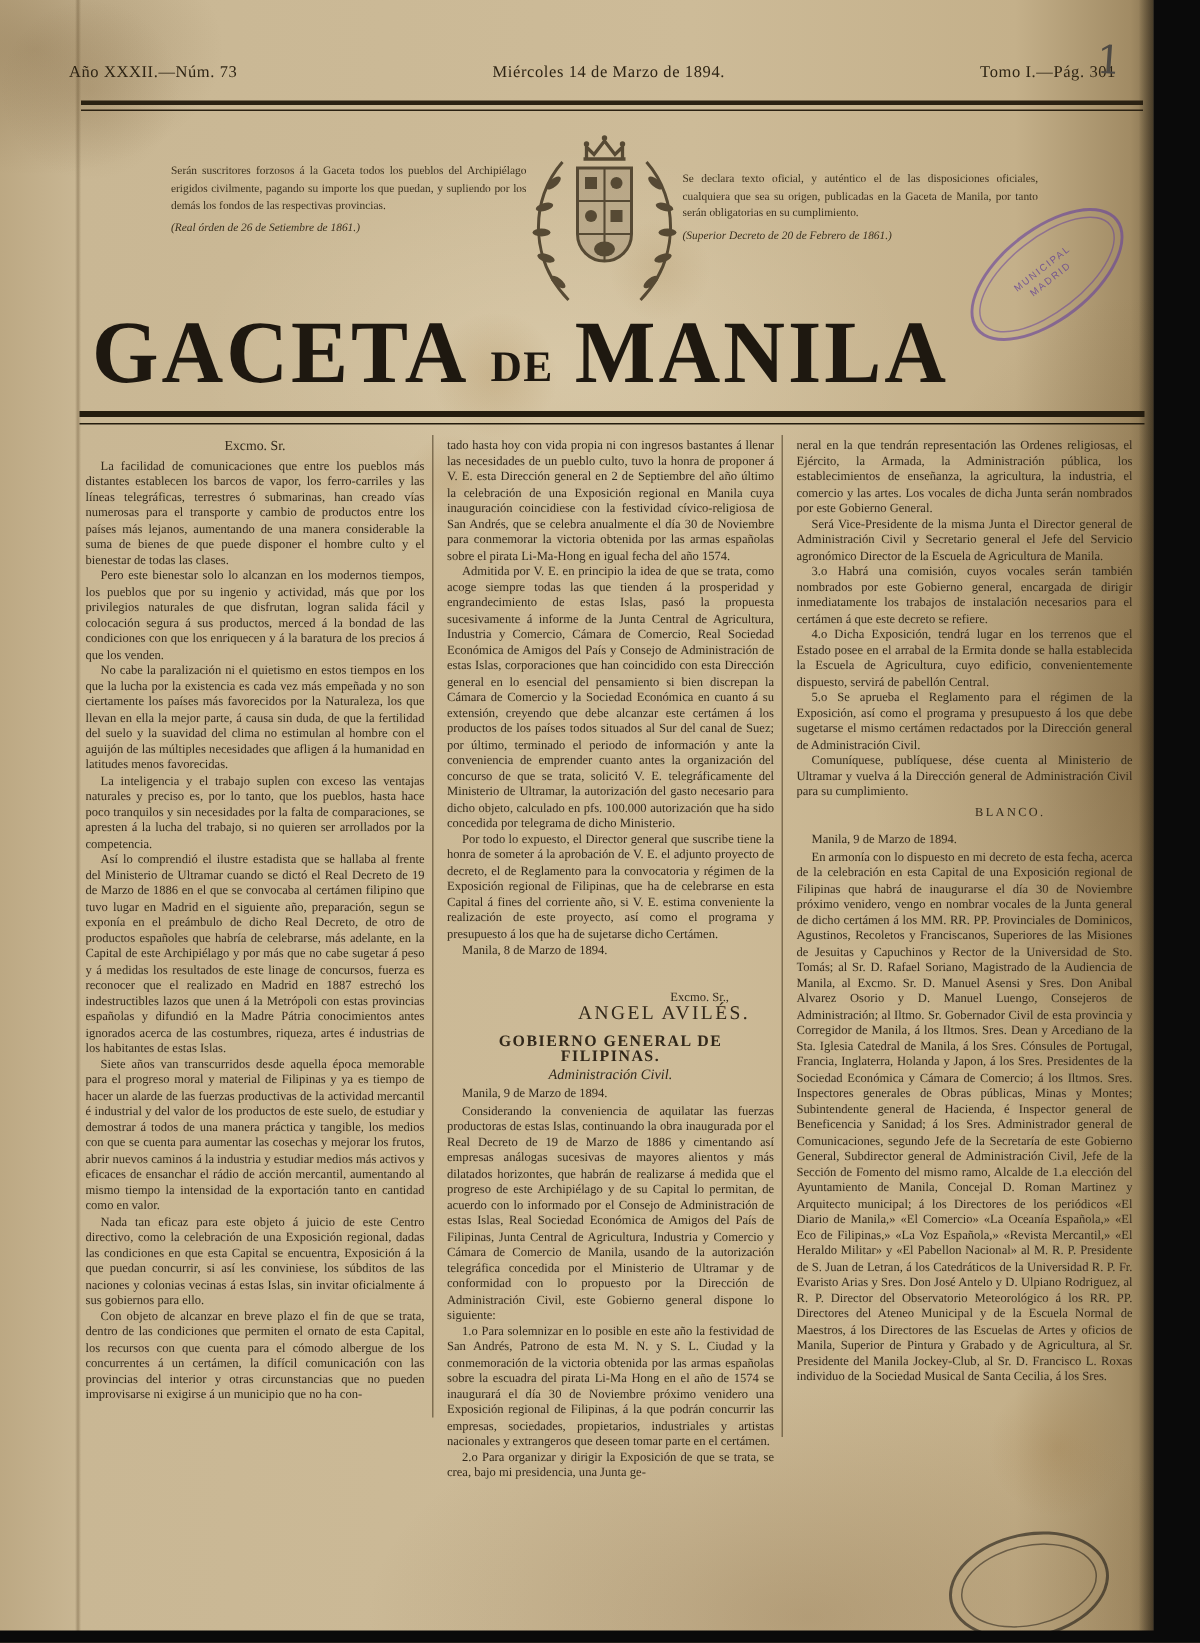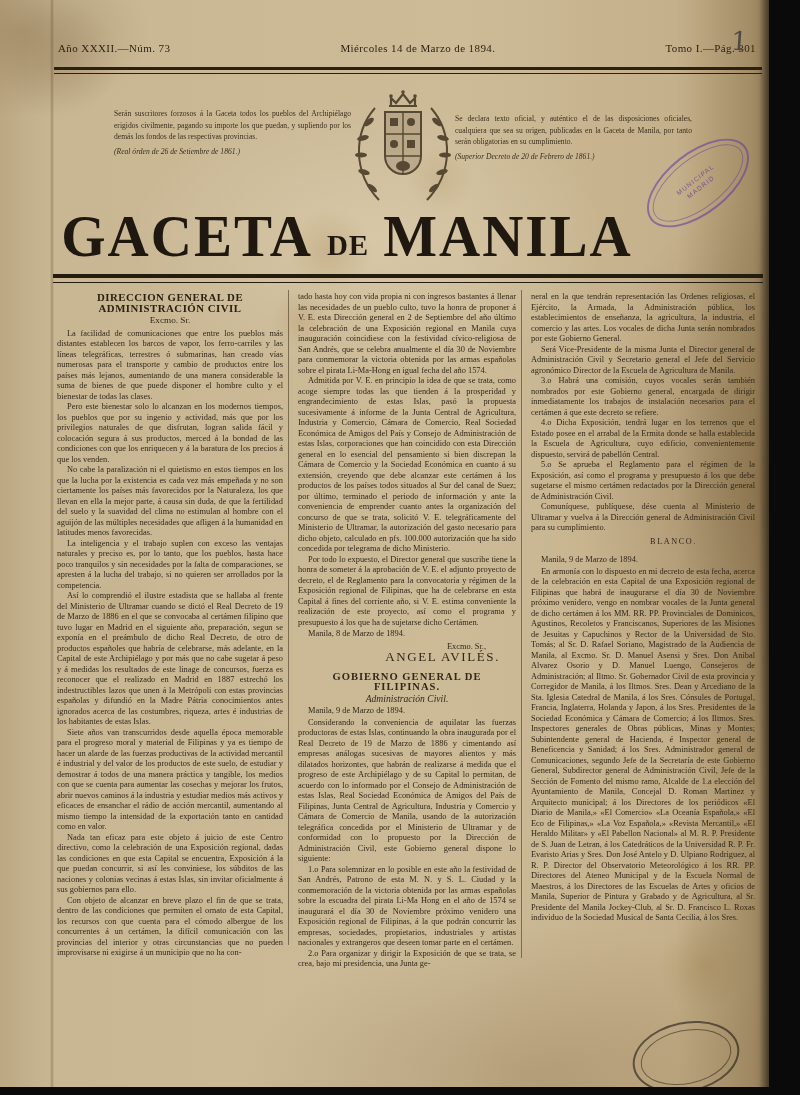--- a/index.html
+++ b/index.html
@@ -21,21 +21,21 @@
       radial-gradient(circle at 440px 180px, rgba(150,115,60,.15), transparent 34px),
       radial-gradient(circle at 60px 60px, rgba(120,92,52,.18), transparent 60px);}
   #fold{position:absolute;left:50px;top:0;width:4px;height:1089px;pointer-events:none;
       background:linear-gradient(90deg,transparent,rgba(90,70,40,.35),transparent);}
   .edge-right{position:absolute;right:0;top:0;width:31px;height:1095px;background:#0a0a0a;}
   .edge-right-soft{position:absolute;right:31px;top:0;width:10px;height:1095px;
       background:linear-gradient(90deg,transparent,rgba(20,15,8,.55));}
   .edge-bottom{position:absolute;left:0;bottom:0;width:800px;height:8px;background:#0a0a0a;}
 
   
-  .hdr{position:absolute;left:58px;top:42px;width:698px;display:flex;justify-content:space-between;
+  .hdr{position:absolute;left:46px;top:42px;width:698px;display:flex;justify-content:space-between;
        font-size:11px;letter-spacing:.4px;color:#2e2414;}
   .hdr-rule{position:absolute;left:54px;top:67px;width:708px;height:3px;
        border-top:3px solid #2a2112;border-bottom:1px solid #2a2112;}
   .hand-number{position:absolute;left:731px;top:26px;font-size:26px;color:#4e4a44;
        transform:rotate(4deg);font-family:"DejaVu Serif",serif;}
 
   
   .notice{position:absolute;width:237px;font-size:7.6px;line-height:1.52;text-align:justify;color:#3a2f1d;}
   .notice .cit{font-style:italic;margin-top:3px;}
   #notice-left{left:114px;top:108px;}
@@ -69,21 +69,21 @@
       text-align:justify;color:#32281a;}
   #col1{left:57px;width:226px;}
   #col2{left:298px;width:218px;}
   #col3{left:531px;width:224px;}
   .para-list p{margin:0;text-indent:10px;}
   #col2 .para-list.cont p:first-child,#col3 .para-list.cont p:first-child{text-indent:0;}
   .col-heading{font-size:10.8px;text-align:center;letter-spacing:.5px;font-weight:600;
       margin:0 0 2px 0;color:#2b2112;}
   .col-sub{font-size:9.2px;text-align:center;margin:0 0 3px 0;}
   .dateline{margin:1px 0;text-indent:10px;}
-  .sig-role{text-align:right;padding-right:30px;margin-top:2px;}
+  .sig-role{text-align:right;padding-right:30px;margin-top:20px;}
   .sig-name{text-align:right;padding-right:16px;letter-spacing:1.6px;font-size:13px;margin-bottom:6px;}
   .sec-heading{font-size:10.6px;text-align:center;letter-spacing:1px;font-weight:600;margin:9px 0 0 0;}
   .sec-sub{font-style:italic;text-align:center;font-size:9.6px;margin:1px 0 2px 0;}
   .sig-blanco{text-align:right;padding-right:58px;letter-spacing:1.6px;font-size:8.2px;margin:3px 0 8px 0;}
 
   
   .inkstamp{position:absolute;left:632px;top:1022px;width:104px;height:66px;transform:rotate(-12deg);
       border:2px solid rgba(30,26,20,.75);border-radius:50%;opacity:.8;}
   .inkstamp .inner{position:absolute;inset:6px;border:1.5px solid rgba(30,26,20,.65);border-radius:50%;}
 </style>
@@ -154,21 +154,20 @@
       <span class="big">GACETA</span>
       <span class="small">DE</span>
       <span class="big">MANILA</span>
     </div>
     <div class="mast-rule"></div>
 
     <div class="vdiv" id="vdiv1"></div>
     <div class="vdiv" id="vdiv2"></div>
 
     <div class="col" id="col1">
-      <h2 class="col-heading">DIRECCION GENERAL DE ADMINISTRACIÓN CIVIL</h2>
       <div class="col-sub">Excmo. Sr.</div>
       <div class="para-list">
           <p>La facilidad de comunicaciones que entre los pueblos más distantes establecen los barcos de vapor, los ferro-carriles y las líneas telegráficas, terrestres ó submarinas, han creado vías numerosas para el transporte y cambio de productos entre los países más lejanos, aumentando de una manera considerable la suma de bienes de que puede disponer el hombre culto y el bienestar de todas las clases.</p>
           <p>Pero este bienestar solo lo alcanzan en los modernos tiempos, los pueblos que por su ingenio y actividad, más que por los privilegios naturales de que disfrutan, logran salida fácil y colocación segura á sus productos, merced á la bondad de las condiciones con que los enriquecen y á la baratura de los precios á que los venden.</p>
           <p>No cabe la paralización ni el quietismo en estos tiempos en los que la lucha por la existencia es cada vez más empeñada y no son ciertamente los países más favorecidos por la Naturaleza, los que llevan en ella la mejor parte, á causa sin duda, de que la fertilidad del suelo y la suavidad del clima no estimulan al hombre con el aguijón de las múltiples necesidades que afligen á la humanidad en latitudes menos favorecidas.</p>
           <p>La inteligencia y el trabajo suplen con exceso las ventajas naturales y preciso es, por lo tanto, que los pueblos, hasta hace poco tranquilos y sin necesidades por la falta de comparaciones, se apresten á la lucha del trabajo, si no quieren ser arrollados por la competencia.</p>
           <p>Así lo comprendió el ilustre estadista que se hallaba al frente del Ministerio de Ultramar cuando se dictó el Real Decreto de 19 de Marzo de 1886 en el que se convocaba al certámen filipino que tuvo lugar en Madrid en el siguiente año, preparación, segun se exponía en el preámbulo de dicho Real Decreto, de otro de productos españoles que habría de celebrarse, más adelante, en la Capital de este Archipiélago y por más que no cabe sugetar á peso y á medidas los resultados de este linage de concursos, fuerza es reconocer que el realizado en Madrid en 1887 estrechó los indestructibles lazos que unen á la Metrópoli con estas provincias españolas y difundió en la Madre Pátria conocimientos antes ignorados acerca de las costumbres, riqueza, artes é industrias de los habitantes de estas Islas.</p>
           <p>Siete años van transcurridos desde aquella época memorable para el progreso moral y material de Filipinas y ya es tiempo de hacer un alarde de las fuerzas productivas de la actividad mercantil é industrial y del valor de los productos de este suelo, de estudiar y demostrar á todos de una manera práctica y tangible, los medios con que se cuenta para aumentar las cosechas y mejorar los frutos, abrir nuevos caminos á la industria y estudiar medios más activos y eficaces de ensanchar el rádio de acción mercantil, aumentando al mismo tiempo la intensidad de la exportación tanto en cantidad como en valor.</p>
           <p>Nada tan eficaz para este objeto á juicio de este Centro directivo, como la celebración de una Exposición regional, dadas las condiciones en que esta Capital se encuentra, Exposición á la que puedan concurrir, si así les conviniese, los súbditos de las naciones y colonias vecinas á estas Islas, sin invitar oficialmente á sus gobiernos para ello.</p>
           <p>Con objeto de alcanzar en breve plazo el fin de que se trata, dentro de las condiciones que permiten el ornato de esta Capital, los recursos con que cuenta para el cómodo albergue de los concurrentes á un certámen, la difícil comunicación con las provincias del interior y otras circunstancias que no pueden improvisarse ni exigirse á un municipio que no ha con-</p>

